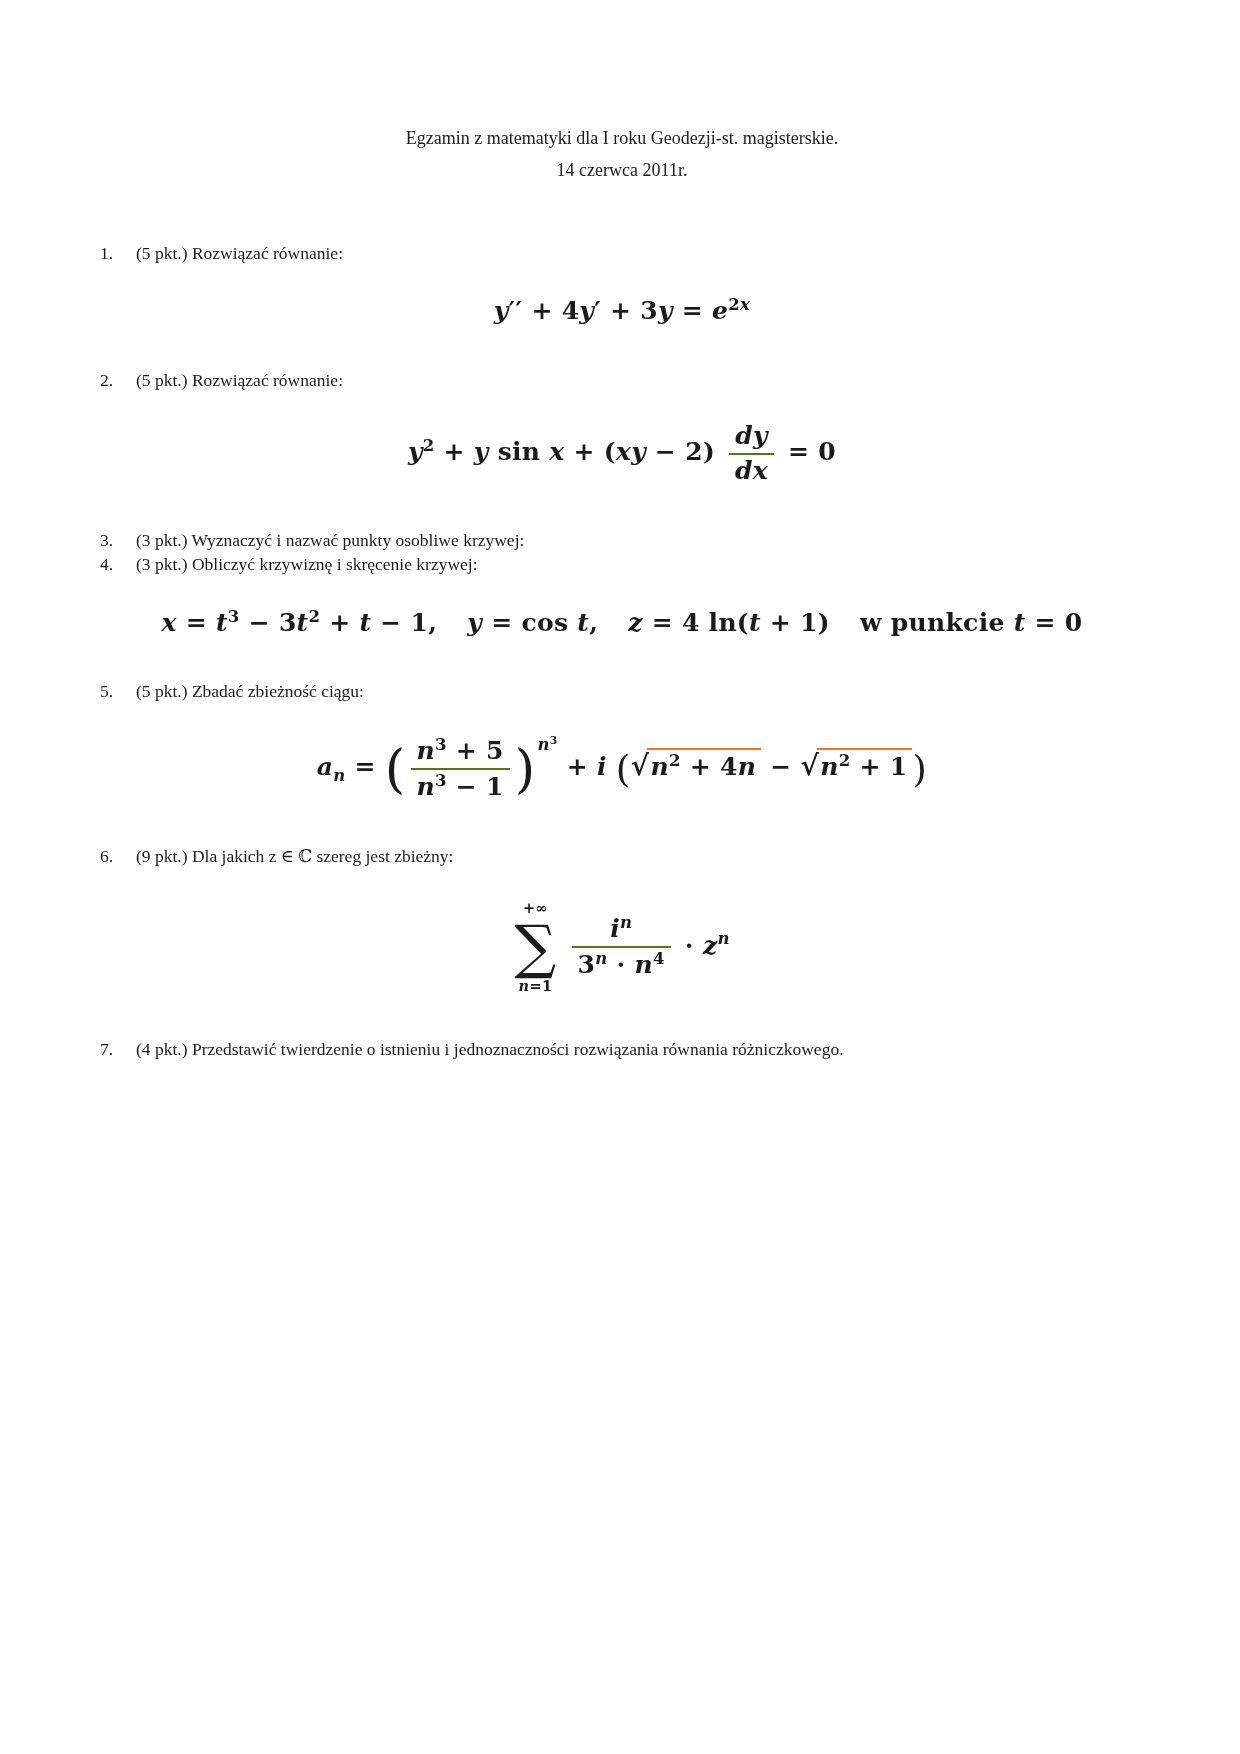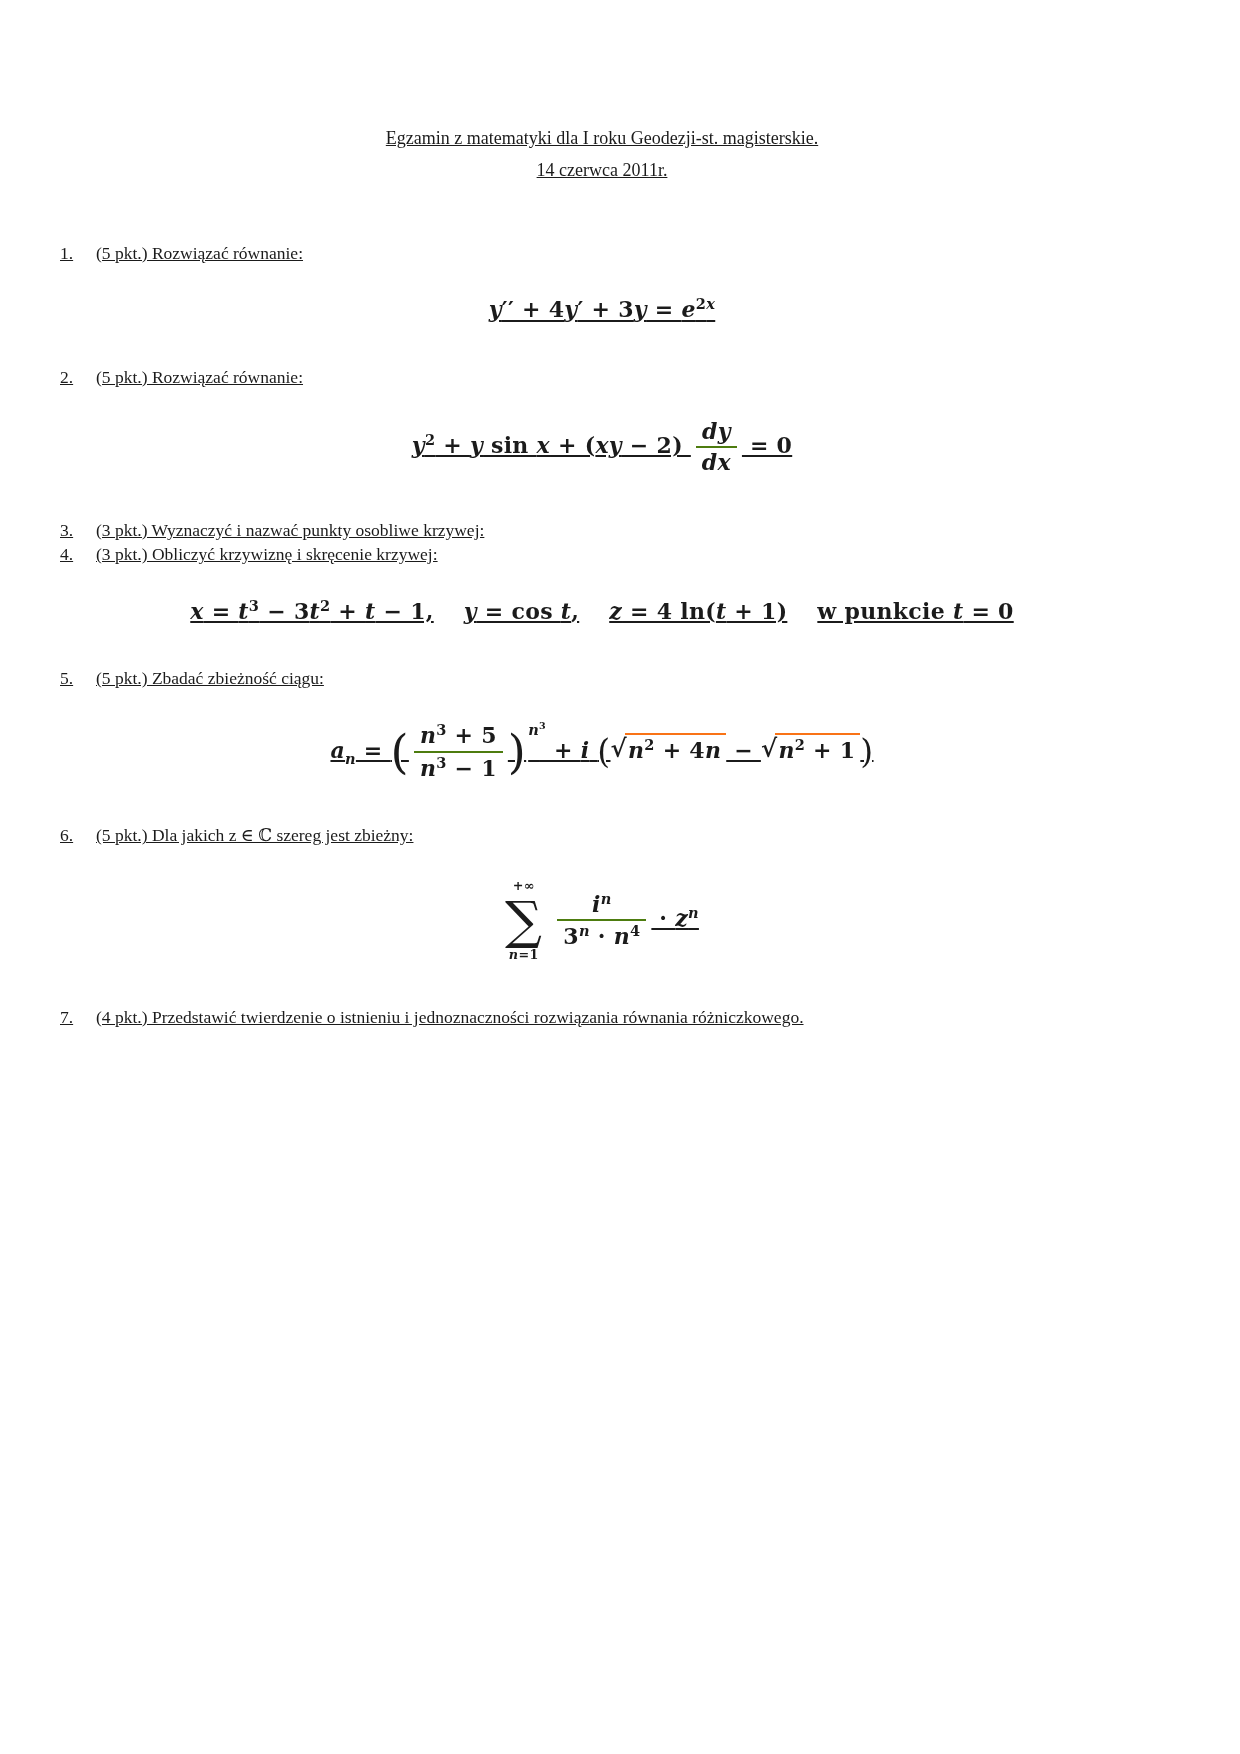--- a/index.html
+++ b/index.html
@@ -3,32 +3,32 @@
 <meta charset="utf-8">
 <style>
   * { margin:0; padding:0; box-sizing:border-box; }
   html, body { background:#ffffff; }
   body {
     width:1240px; height:1754px;
     font-family:"Liberation Serif","DejaVu Serif",serif;
     color:#1b1b1b;
     overflow:hidden;
   }
-  .page { padding:122px 96px 0 60px;text-decoration:underline; }
+  .page { padding:122px 96px 0 100px; }
 
   .header { text-align:center; font-size:18px; line-height:1.8; margin-bottom:54px; }
 
   .problem { }
   .problem-line { display:flex; font-size:17.5px; line-height:1.4; }
   .pnum { width:36px; flex:0 0 auto; }
   .ptext { flex:1 1 auto; }
 
   .formula {
     text-align:center;
-    font-size:22px;
+    font-size:25px;
     font-weight:600;
     font-family:"DejaVu Serif","Liberation Serif",serif;
     margin:30px 0 42px 0;
     letter-spacing:0.3px;
   }
   .formula:empty { display:none; }
 
   sup, sub { font-size:66%; }
   .formula i { font-style:italic; }
 
@@ -96,21 +96,21 @@
     <div class="problem-line">
       <span class="pnum">5.</span>
       <span class="ptext">(5 pkt.) Zbadać zbieżność ciągu:</span>
     </div>
     <div class="formula"><i>a</i><sub><i>n</i></sub> = <span class="lp">(</span><span class="frac"><span class="fnum"><i>n</i><sup>3</sup> + 5</span><span class="fden"><i>n</i><sup>3</sup> − 1</span></span><span class="rp">)</span><span class="sup-outer"><i>n</i><sup>3</sup></span> + <i>i</i> <span class="lp2">(</span><span class="sqrt"><span class="rad">√</span><span class="radicand"><i>n</i><sup>2</sup> + 4<i>n</i></span></span> − <span class="sqrt"><span class="rad">√</span><span class="radicand"><i>n</i><sup>2</sup> + 1</span></span><span class="rp2">)</span></div>
   </div>
 
   <div class="problem">
     <div class="problem-line">
       <span class="pnum">6.</span>
-      <span class="ptext">(5 pkt.) Dla jakich z ∈ ℂ szereg jest zbieżny:</span>
+      <span class="ptext">(9 pkt.) Dla jakich z ∈ ℂ szereg jest zbieżny:</span>
     </div>
     <div class="formula"><span class="sum">
           <span class="sum-top">+∞</span>
           <span class="sigma">∑</span>
           <span class="sum-bot"><i>n</i>=1</span>
         </span><span class="frac"><span class="fnum"><i>i</i><sup><i>n</i></sup></span><span class="fden">3<sup><i>n</i></sup> · <i>n</i><sup>4</sup></span></span> · <i>z</i><sup><i>n</i></sup></div>
   </div>
 
   <div class="problem">
     <div class="problem-line">

